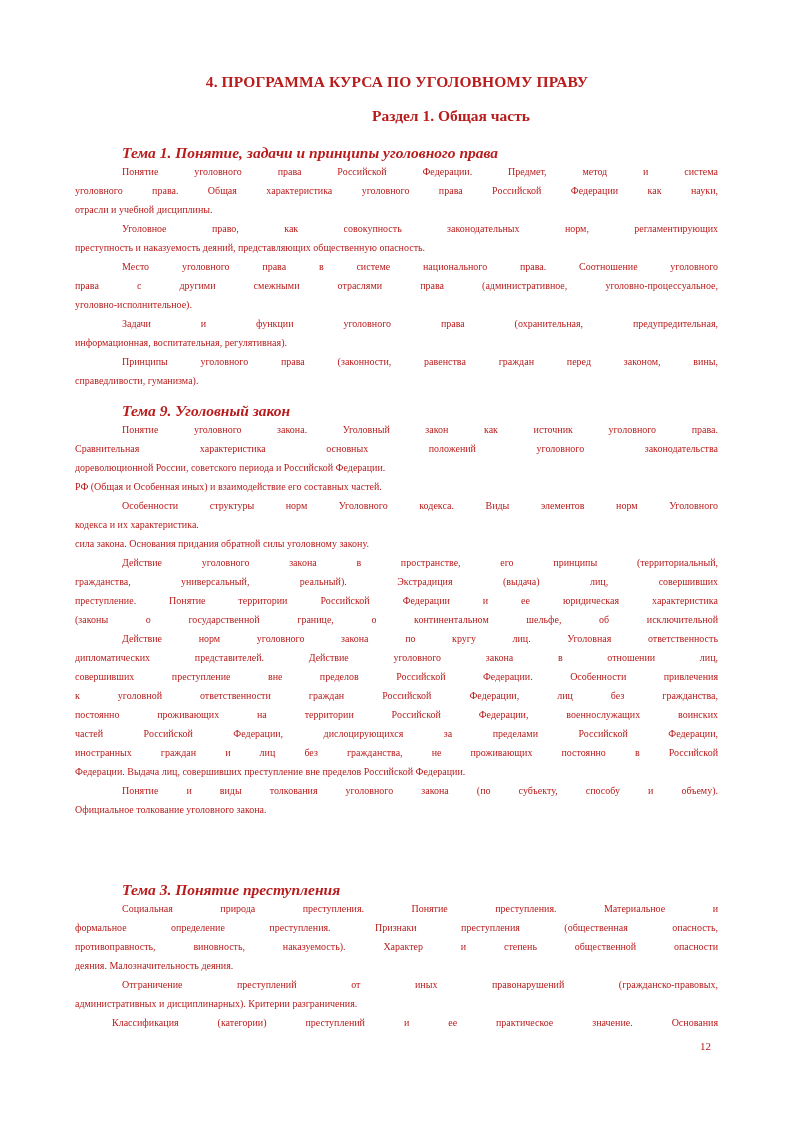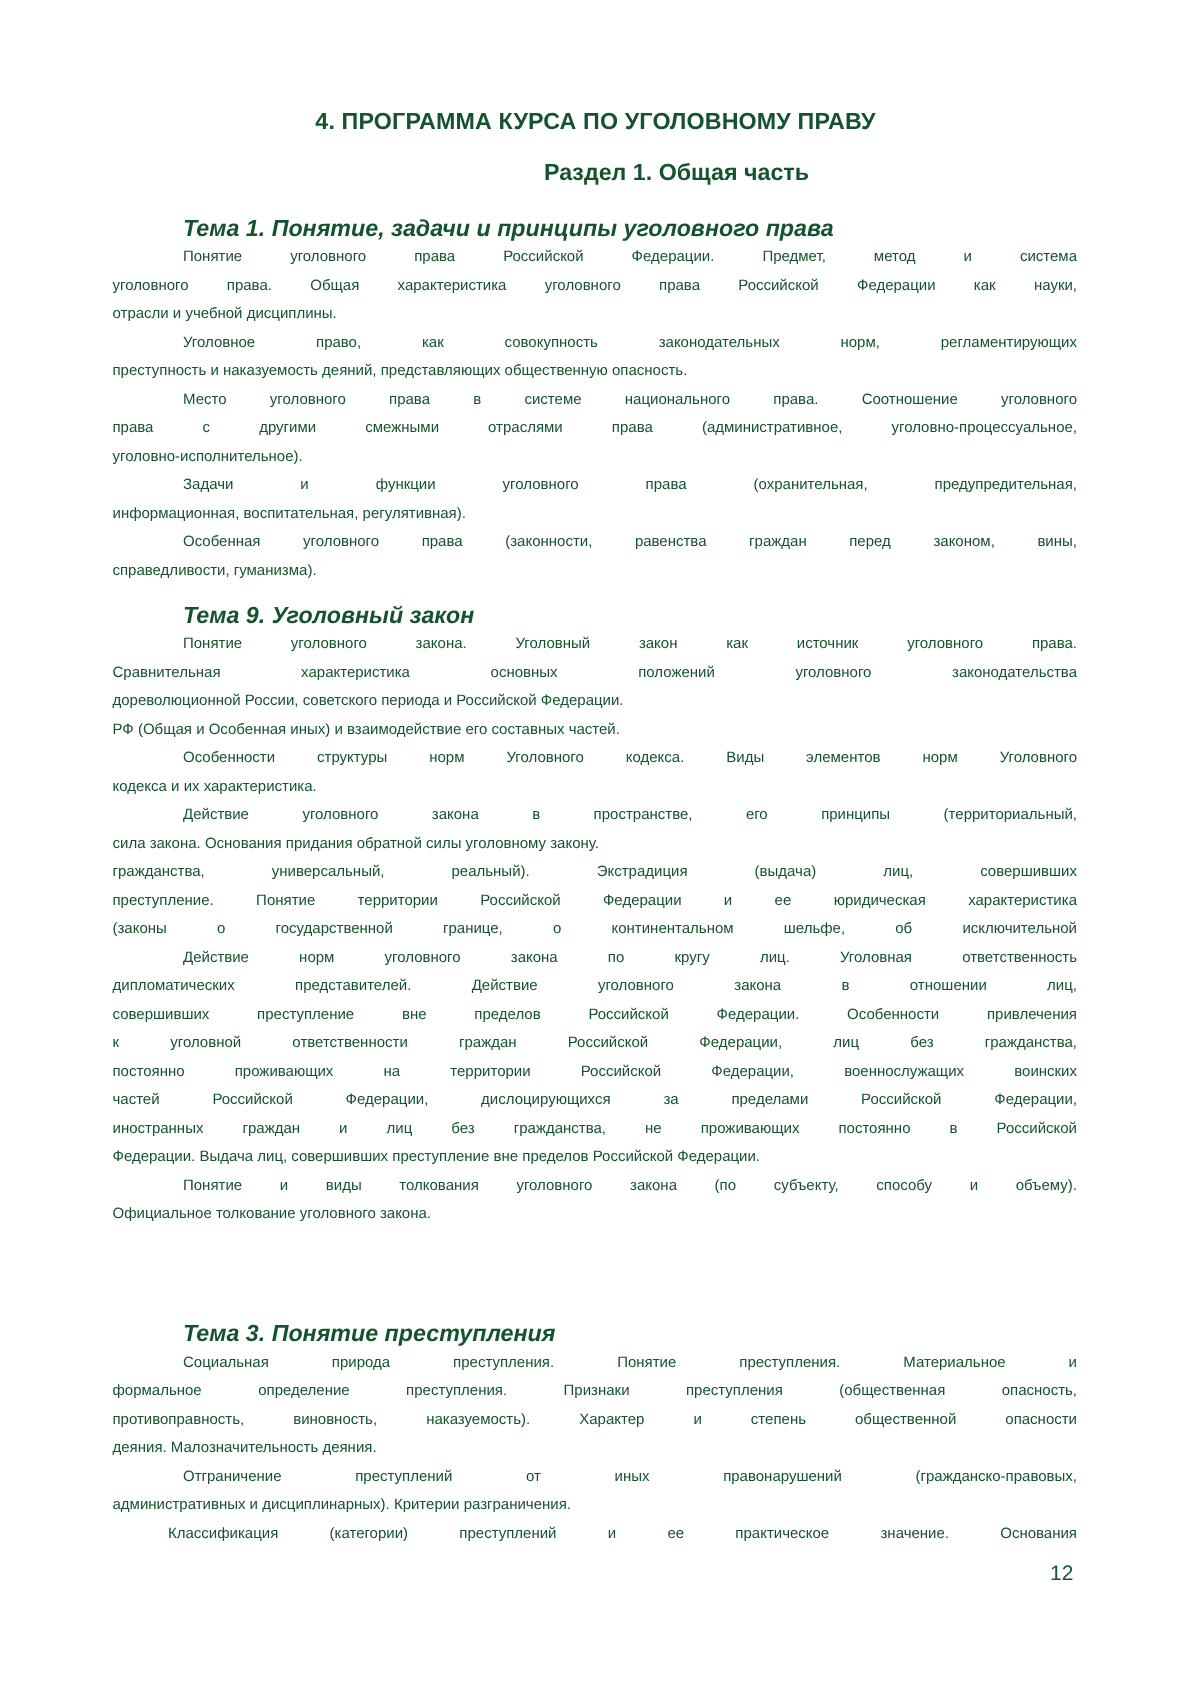--- a/index.html
+++ b/index.html
@@ -1,60 +1,60 @@
 <!DOCTYPE html>
 <html><head>
 <meta charset="utf-8">
 <style>
   html, body { margin: 0; padding: 0; background: #ffffff; }
   body { width: 794px; height: 1123px; position: relative; overflow: hidden; }
-  .page { position: absolute; left: 0; top: 0; width: 642px; height: 1123px; background: #fff; color: #14532d; font-family: Liberation Sans, sans-serif; }
+  .page { position: absolute; left: 0; top: 0; width: 642px; height: 1123px; background: #fff; color: #b91c1c; font-family: Liberation Serif, serif; }
   .title { position: absolute; left: 0; width: 794px; text-align: center; font-weight: bold; font-size: 15.5px; top: 73px; letter-spacing: 0.1px; }
   .section { position: absolute; left: 0; width: 794px; text-align: center; font-weight: bold; font-size: 15.5px; top: 107px; padding-left: 108px; box-sizing: border-box; }
   .block { position: absolute; left: 75px; width: 643px; }
   .topic { font-weight: bold; font-style: italic; font-size: 15.5px; line-height: 19px; padding-left: 47px; height: 19px; }
   .line { font-size: 10px; line-height: 19px; height: 19px; white-space: nowrap; text-align: justify; text-align-last: justify; }
   .line.last { text-align-last: left; }
   .line.ind { padding-left: 47px; }
   .line.ind2 { padding-left: 37px; }
-  .pnum { position: absolute; left: 700px; top: 1040px; font-size: 14px; }
+  .pnum { position: absolute; left: 700px; top: 1040px; font-size: 11px; }
 </style>
 </head>
 <body>
 
 <div class="page">
   <div class="title">4. ПРОГРАММА КУРСА ПО УГОЛОВНОМУ ПРАВУ</div>
   <div class="section">Раздел 1. Общая часть</div>
 
   <div class="block" style="top:143px">
     <div class="topic">Тема 1. Понятие, задачи и принципы уголовного права</div>
     <div class="line ind" style="white-space: normal;"><span style="white-space: nowrap;">Понятие уголовного права Российской Федерации. Предмет, метод и система</span></div>
     <div class="line" style="white-space: normal;"><span style="white-space: nowrap;">уголовного права. Общая характеристика уголовного права Российской Федерации как науки,</span></div>
     <div class="line last"><span style="white-space: nowrap;">отрасли и учебной дисциплины.</span></div>
     <div class="line ind" style="white-space: normal;"><span style="white-space: nowrap;">Уголовное право, как совокупность законодательных норм, регламентирующих</span></div>
     <div class="line last"><span style="white-space: nowrap;">преступность и наказуемость деяний, представляющих общественную опасность.</span></div>
     <div class="line ind" style="white-space: normal;"><span style="white-space: nowrap;">Место уголовного права в системе национального права. Соотношение уголовного</span></div>
     <div class="line" style="white-space: normal;"><span style="white-space: nowrap;">права с другими смежными отраслями права (административное, уголовно-процессуальное,</span></div>
     <div class="line last"><span style="white-space: nowrap;">уголовно-исполнительное).</span></div>
     <div class="line ind" style="white-space: normal;"><span style="white-space: nowrap;">Задачи и функции уголовного права (охранительная, предупредительная,</span></div>
     <div class="line last"><span style="white-space: nowrap;">информационная, воспитательная, регулятивная).</span></div>
-    <div class="line ind" style="white-space: normal;"><span style="white-space: nowrap;">Особенная уголовного права (законности, равенства граждан перед законом, вины,</span></div>
+    <div class="line ind" style="white-space: normal;"><span style="white-space: nowrap;">Принципы уголовного права (законности, равенства граждан перед законом, вины,</span></div>
     <div class="line last"><span style="white-space: nowrap;">справедливости, гуманизма).</span></div>
   </div>
 
   <div class="block" style="top:401px">
     <div class="topic">Тема 9. Уголовный закон</div>
     <div class="line ind" style="white-space: normal;"><span style="white-space: nowrap;">Понятие уголовного закона. Уголовный закон как источник уголовного права.</span></div>
     <div class="line" style="white-space: normal;"><span style="white-space: nowrap;">Сравнительная характеристика основных положений уголовного законодательства</span></div>
     <div class="line last"><span style="white-space: nowrap;">дореволюционной России, советского периода и Российской Федерации.</span></div>
     <div class="line last"><span style="white-space: nowrap;">РФ (Общая и Особенная иных) и взаимодействие его составных частей.</span></div>
     <div class="line ind" style="white-space: normal;"><span style="white-space: nowrap;">Особенности структуры норм Уголовного кодекса. Виды элементов норм Уголовного</span></div>
     <div class="line last"><span style="white-space: nowrap;">кодекса и их характеристика.</span></div>
+    <div class="line last"><span style="white-space: nowrap;">сила закона. Основания придания обратной силы уголовному закону.</span></div>
     <div class="line ind" style="white-space: normal;"><span style="white-space: nowrap;">Действие уголовного закона в пространстве, его принципы (территориальный,</span></div>
-    <div class="line last"><span style="white-space: nowrap;">сила закона. Основания придания обратной силы уголовному закону.</span></div>
     <div class="line" style="white-space: normal;"><span style="white-space: nowrap;">гражданства, универсальный, реальный). Экстрадиция (выдача) лиц, совершивших</span></div>
     <div class="line" style="white-space: normal;"><span style="white-space: nowrap;">преступление. Понятие территории Российской Федерации и ее юридическая характеристика</span></div>
     <div class="line" style="white-space: normal;"><span style="white-space: nowrap;">(законы о государственной границе, о континентальном шельфе, об исключительной</span></div>
     <div class="line ind" style="white-space: normal;"><span style="white-space: nowrap;">Действие норм уголовного закона по кругу лиц. Уголовная ответственность</span></div>
     <div class="line" style="white-space: normal;"><span style="white-space: nowrap;">дипломатических представителей. Действие уголовного закона в отношении лиц,</span></div>
     <div class="line" style="white-space: normal;"><span style="white-space: nowrap;">совершивших преступление вне пределов Российской Федерации. Особенности привлечения</span></div>
     <div class="line" style="white-space: normal;"><span style="white-space: nowrap;">к уголовной ответственности граждан Российской Федерации, лиц без гражданства,</span></div>
     <div class="line" style="white-space: normal;"><span style="white-space: nowrap;">постоянно проживающих на территории Российской Федерации, военнослужащих воинских</span></div>
     <div class="line" style="white-space: normal;"><span style="white-space: nowrap;">частей Российской Федерации, дислоцирующихся за пределами Российской Федерации,</span></div>
     <div class="line" style="white-space: normal;"><span style="white-space: nowrap;">иностранных граждан и лиц без гражданства, не проживающих постоянно в Российской</span></div>

